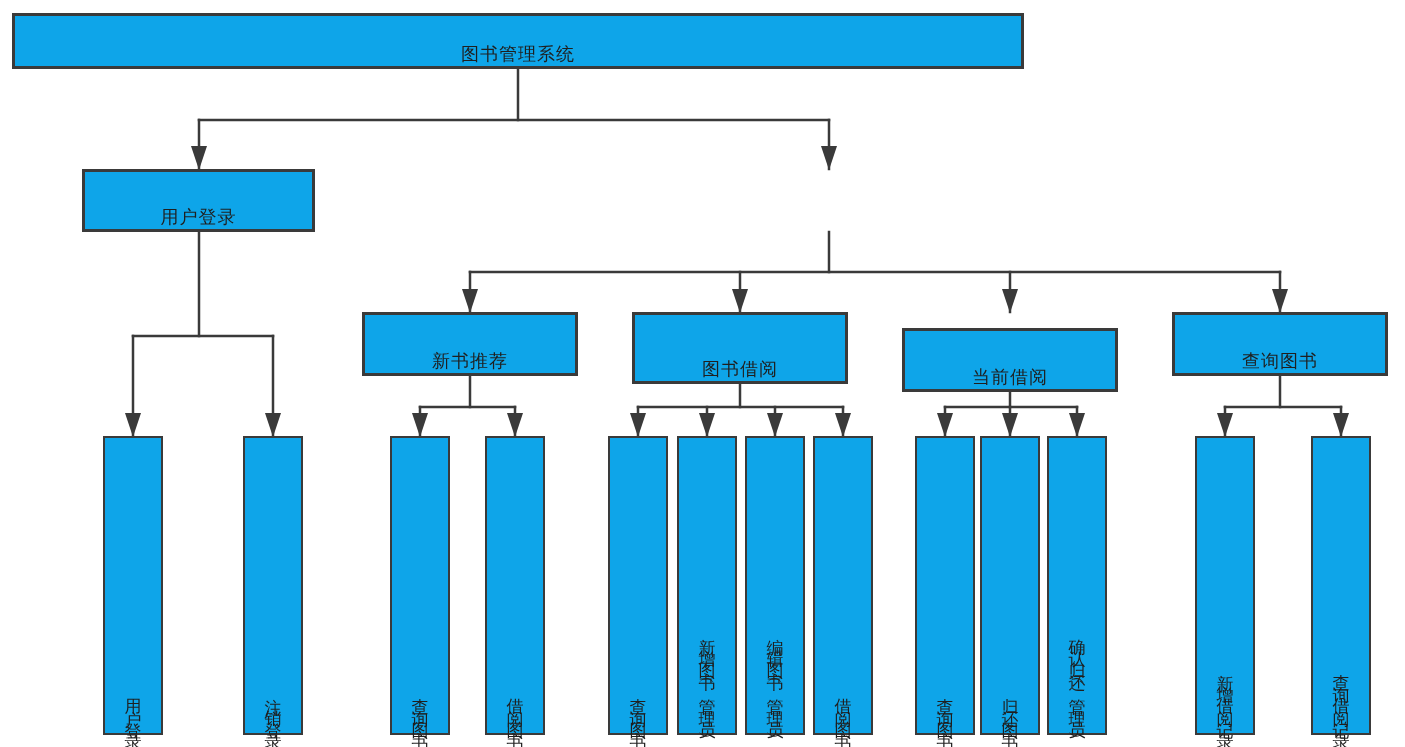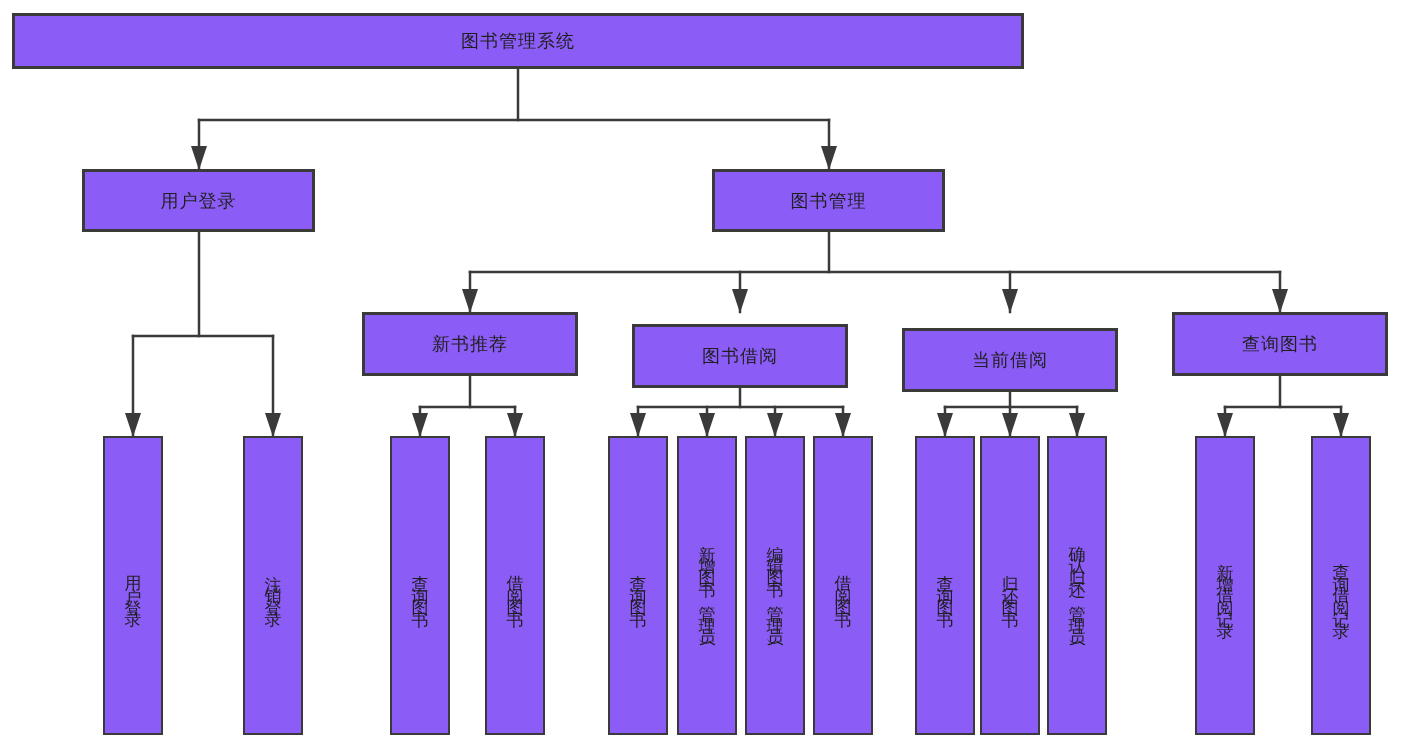--- a/index.html
+++ b/index.html
@@ -23,23 +23,23 @@
   }
   .wires line{
     stroke:var(--line);
     stroke-width:2.5;
     stroke-linecap:square;
   }
   .node{
     position:absolute;
     box-sizing:border-box;
     border:3px solid var(--line);
-    background:#8b5cf6;
+    background:#0ea5e9;
     display:flex;
-    align-items:center;
+    align-items:flex-end;
     justify-content:center;
     color:var(--text);
   }
   .node .hlabel{
     font-size:18px;
     letter-spacing:1px;
     white-space:nowrap;
   }
   .node.leaf{
     border-width:2.5px;
@@ -116,28 +116,25 @@
     <line x1="1341" y1="407" x2="1341" y2="436" marker-end="url(#arrowhead)"></line>
   </svg>
 
   <div class="node" style="left:12px;top:13px;width:1012px;height:56px">
     <span class="hlabel">图书管理系统</span>
   </div>
 
   <div class="node" style="left:82px;top:169px;width:233px;height:63px">
     <span class="hlabel">用户登录</span>
   </div>
-  <div class="node" style="left:712px;top:169px;width:233px;height:63px">
-    <span class="hlabel">图书管理</span>
-  </div>
 
   <div class="node" style="left:362px;top:312px;width:216px;height:64px">
     <span class="hlabel">新书推荐</span>
   </div>
-  <div class="node" style="left:632px;top:324px;width:216px;height:64px">
+  <div class="node" style="left:632px;top:312px;width:216px;height:72px">
     <span class="hlabel">图书借阅</span>
   </div>
   <div class="node" style="left:902px;top:328px;width:216px;height:64px">
     <span class="hlabel">当前借阅</span>
   </div>
   <div class="node" style="left:1172px;top:312px;width:216px;height:64px">
     <span class="hlabel">查询图书</span>
   </div>
 
   <div class="node leaf" style="left:103px;top:436px;width:60px;height:299px">

